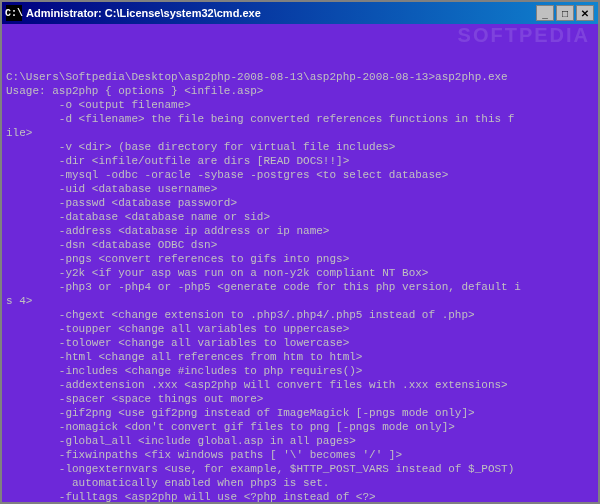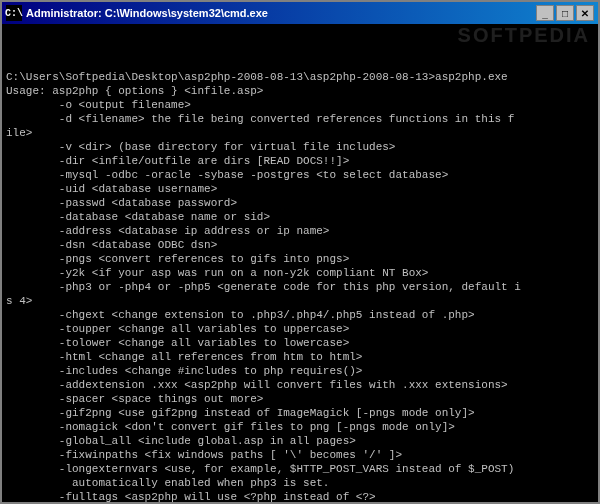--- a/index.html
+++ b/index.html
@@ -63,21 +63,21 @@
       font-size: 10px;
       cursor: pointer;
       color: #000;
       font-family: Arial, sans-serif;
       font-weight: bold;
     }
     .title-btn.close {
       background: #c0c0c0;
     }
     .terminal {
-      background: #000000;
+      background: #6d28d9;
       color: #c0c0c0;
       flex: 1;
       overflow: hidden;
       padding: 4px 4px;
       font-size: 11px;
       line-height: 14px;
       position: relative;
       white-space: pre;
     }
     .terminal-content {
@@ -85,21 +85,21 @@
       overflow: hidden;
     }
   </style>
 </head>
 <body>
 
 <div class="window">
   <div class="title-bar">
     <div class="title-bar-left">
       <div class="title-icon">C:\</div>
-      <span class="title-text">Administrator: C:\Windows\system32\cmd.exe</span>
+      <span class="title-text">Administrator: C:\License\system32\cmd.exe</span>
     </div>
     <div class="title-controls">
       <div class="title-btn">_</div>
       <div class="title-btn">□</div>
       <div class="title-btn close">✕</div>
     </div>
   </div>
   <div class="terminal">
     <div style="position:absolute;top:4px;right:8px;color:rgba(255,255,255,0.12);font-size:20px;font-family:Arial,sans-serif;font-weight:bold;letter-spacing:2px;pointer-events:none;">SOFTPEDIA</div>
     <div class="terminal-content">C:\Users\Softpedia\Desktop\asp2php-2008-08-13\asp2php-2008-08-13&gt;asp2php.exe

